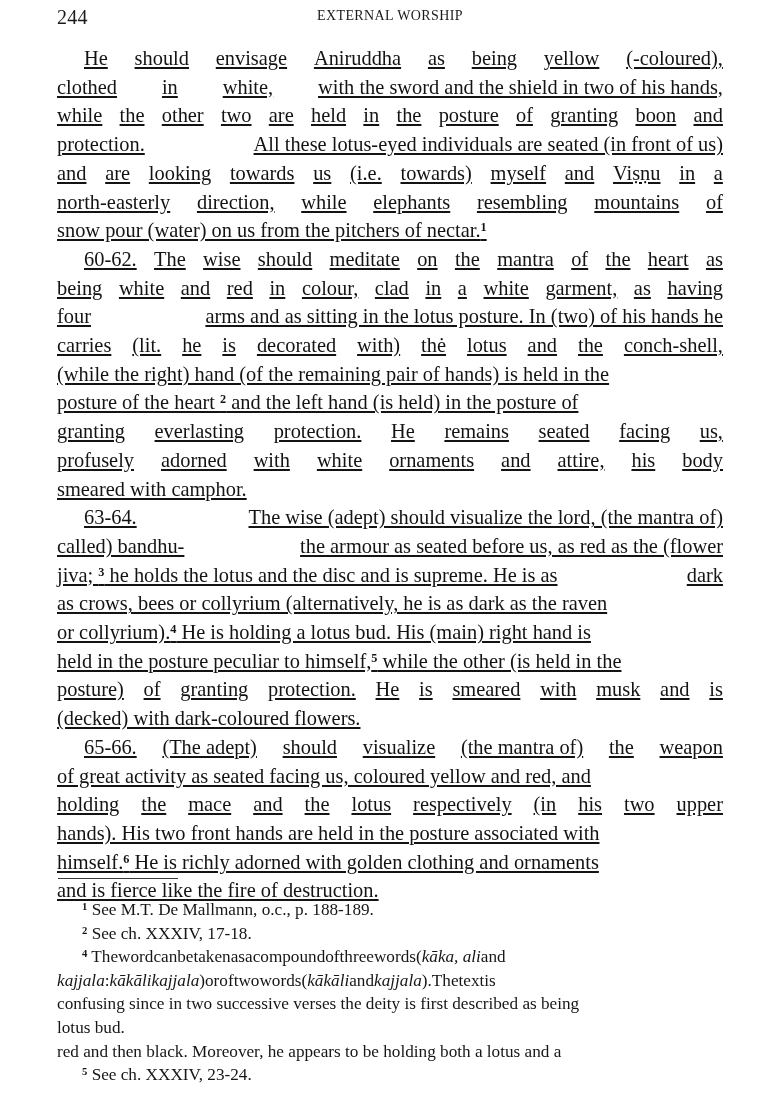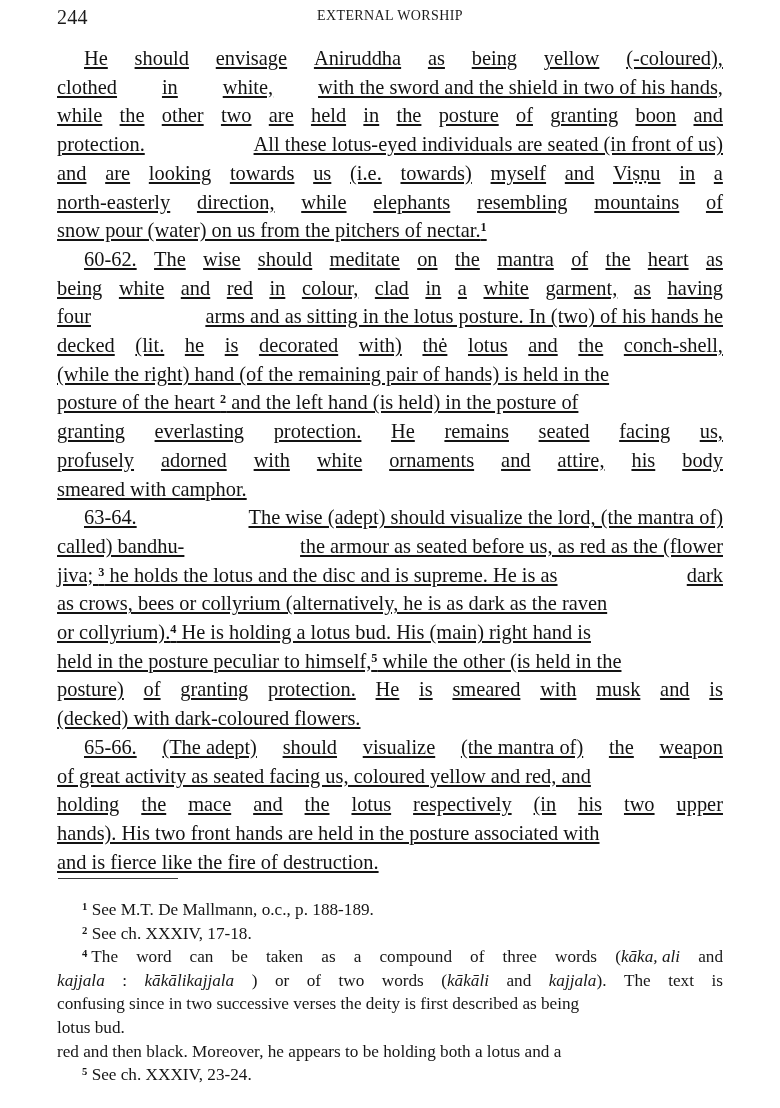--- a/index.html
+++ b/index.html
@@ -111,21 +111,21 @@
   }
   .nln {
     display: block;
     font-size: 17.2px;
     line-height: 23.6px;
     white-space: pre;
     color: #161616;
   }
   .nln.j {
     display: flex;
-    justify-content: space-between;
+    justify-content: flex-start;
     white-space: normal;
   }
   .nln.j > span { display: inline-block; }
   .nln.ind { padding-left: 25px; }
   .nln.j.ind { padding-left: 25px; }
   .nln sup {
     font-size: 0.62em;
     vertical-align: 0.5em;
     font-weight: 700;
   }
@@ -234,21 +234,21 @@
           <span>white</span>
           <span>garment,</span>
           <span>as</span>
           <span>having</span>
         </div>
       <div class="ln j">
           <span>four</span>
           <span>arms and as sitting in the lotus posture. In (two) of his hands he</span>
         </div>
       <div class="ln j">
-          <span>decked</span>
+          <span>carries</span>
           <span>(lit.</span>
           <span>he</span>
           <span>is</span>
           <span>decorated</span>
           <span>with)</span>
           <span>thė</span>
           <span>lotus</span>
           <span>and</span>
           <span>the</span>
           <span>conch-shell,</span>
@@ -342,20 +342,23 @@
           <span>the</span>
           <span>lotus</span>
           <span>respectively</span>
           <span>(in</span>
           <span>his</span>
           <span>two</span>
           <span>upper</span>
         </div>
       <div class="ln j">
           <span>hands). His two front hands are held in the posture associated with</span>
+        </div>
+      <div class="ln j">
+          <span>himself.<sup>6</sup> He is richly adorned with golden clothing and ornaments</span>
         </div>
       <div class="ln last">and is fierce like the fire of destruction.</div>
     </div>
 
   </div>
 
   <div class="fn-rule"></div>
 
   <div class="notes">
 

